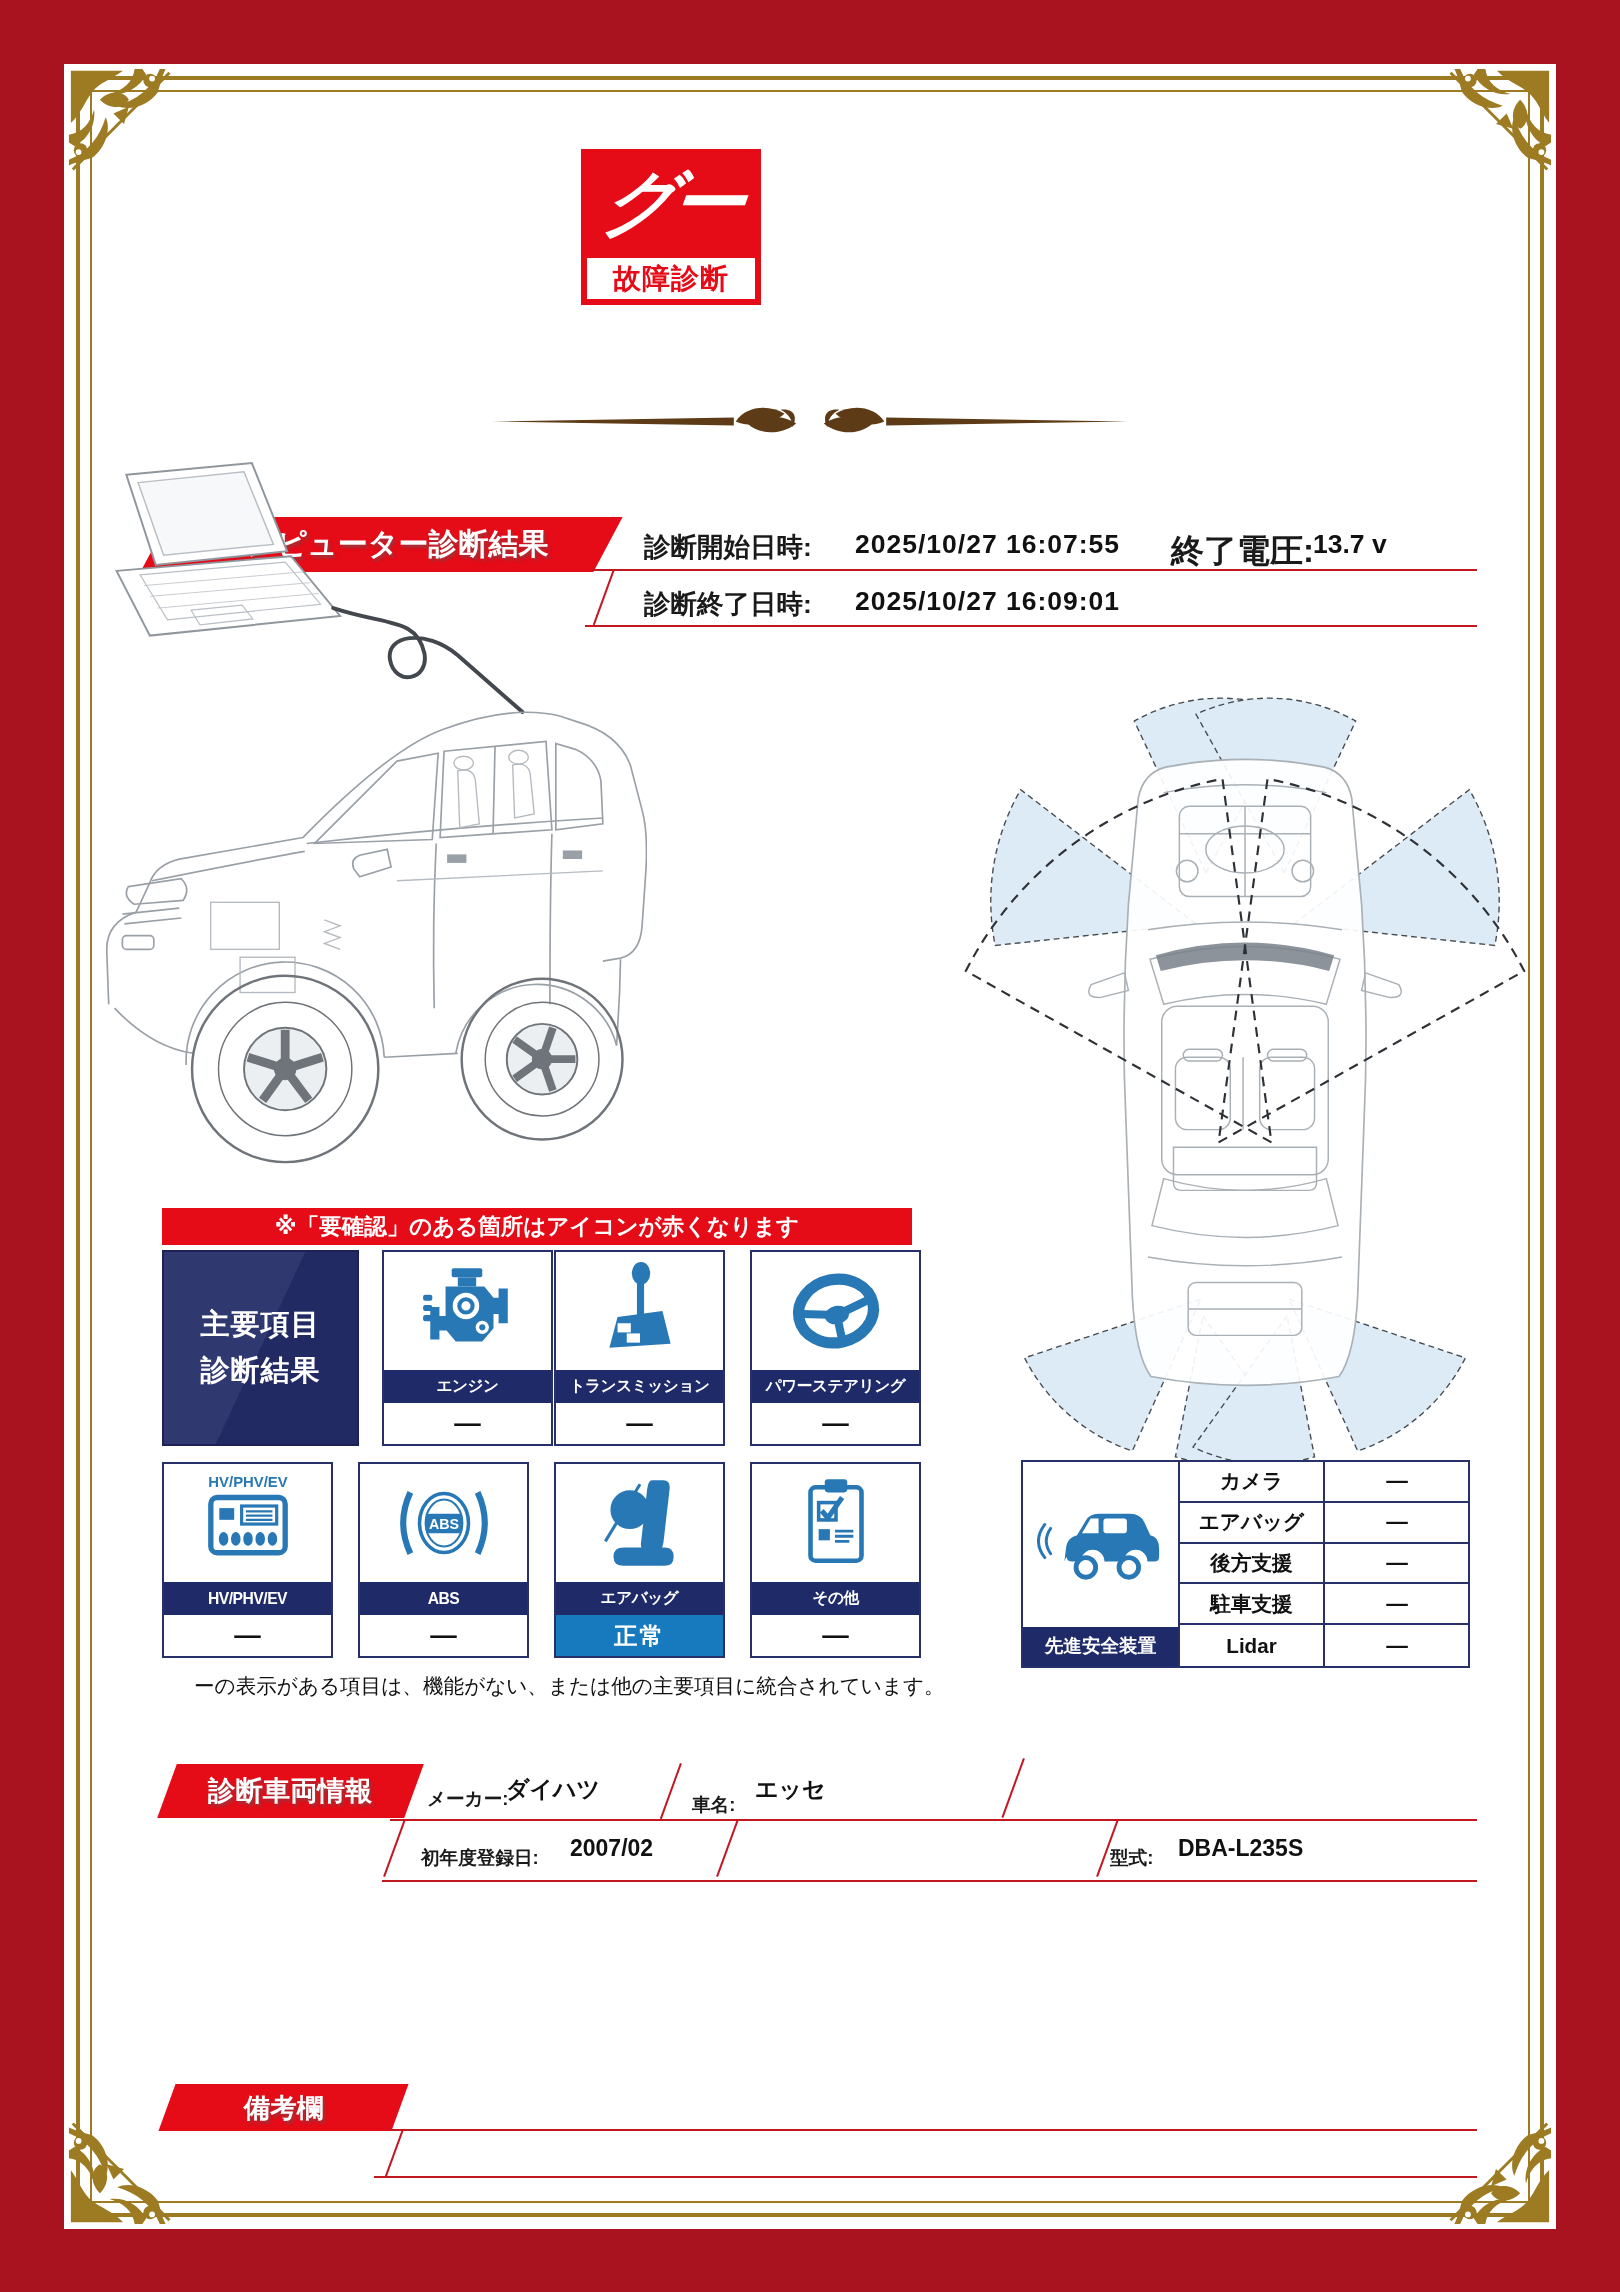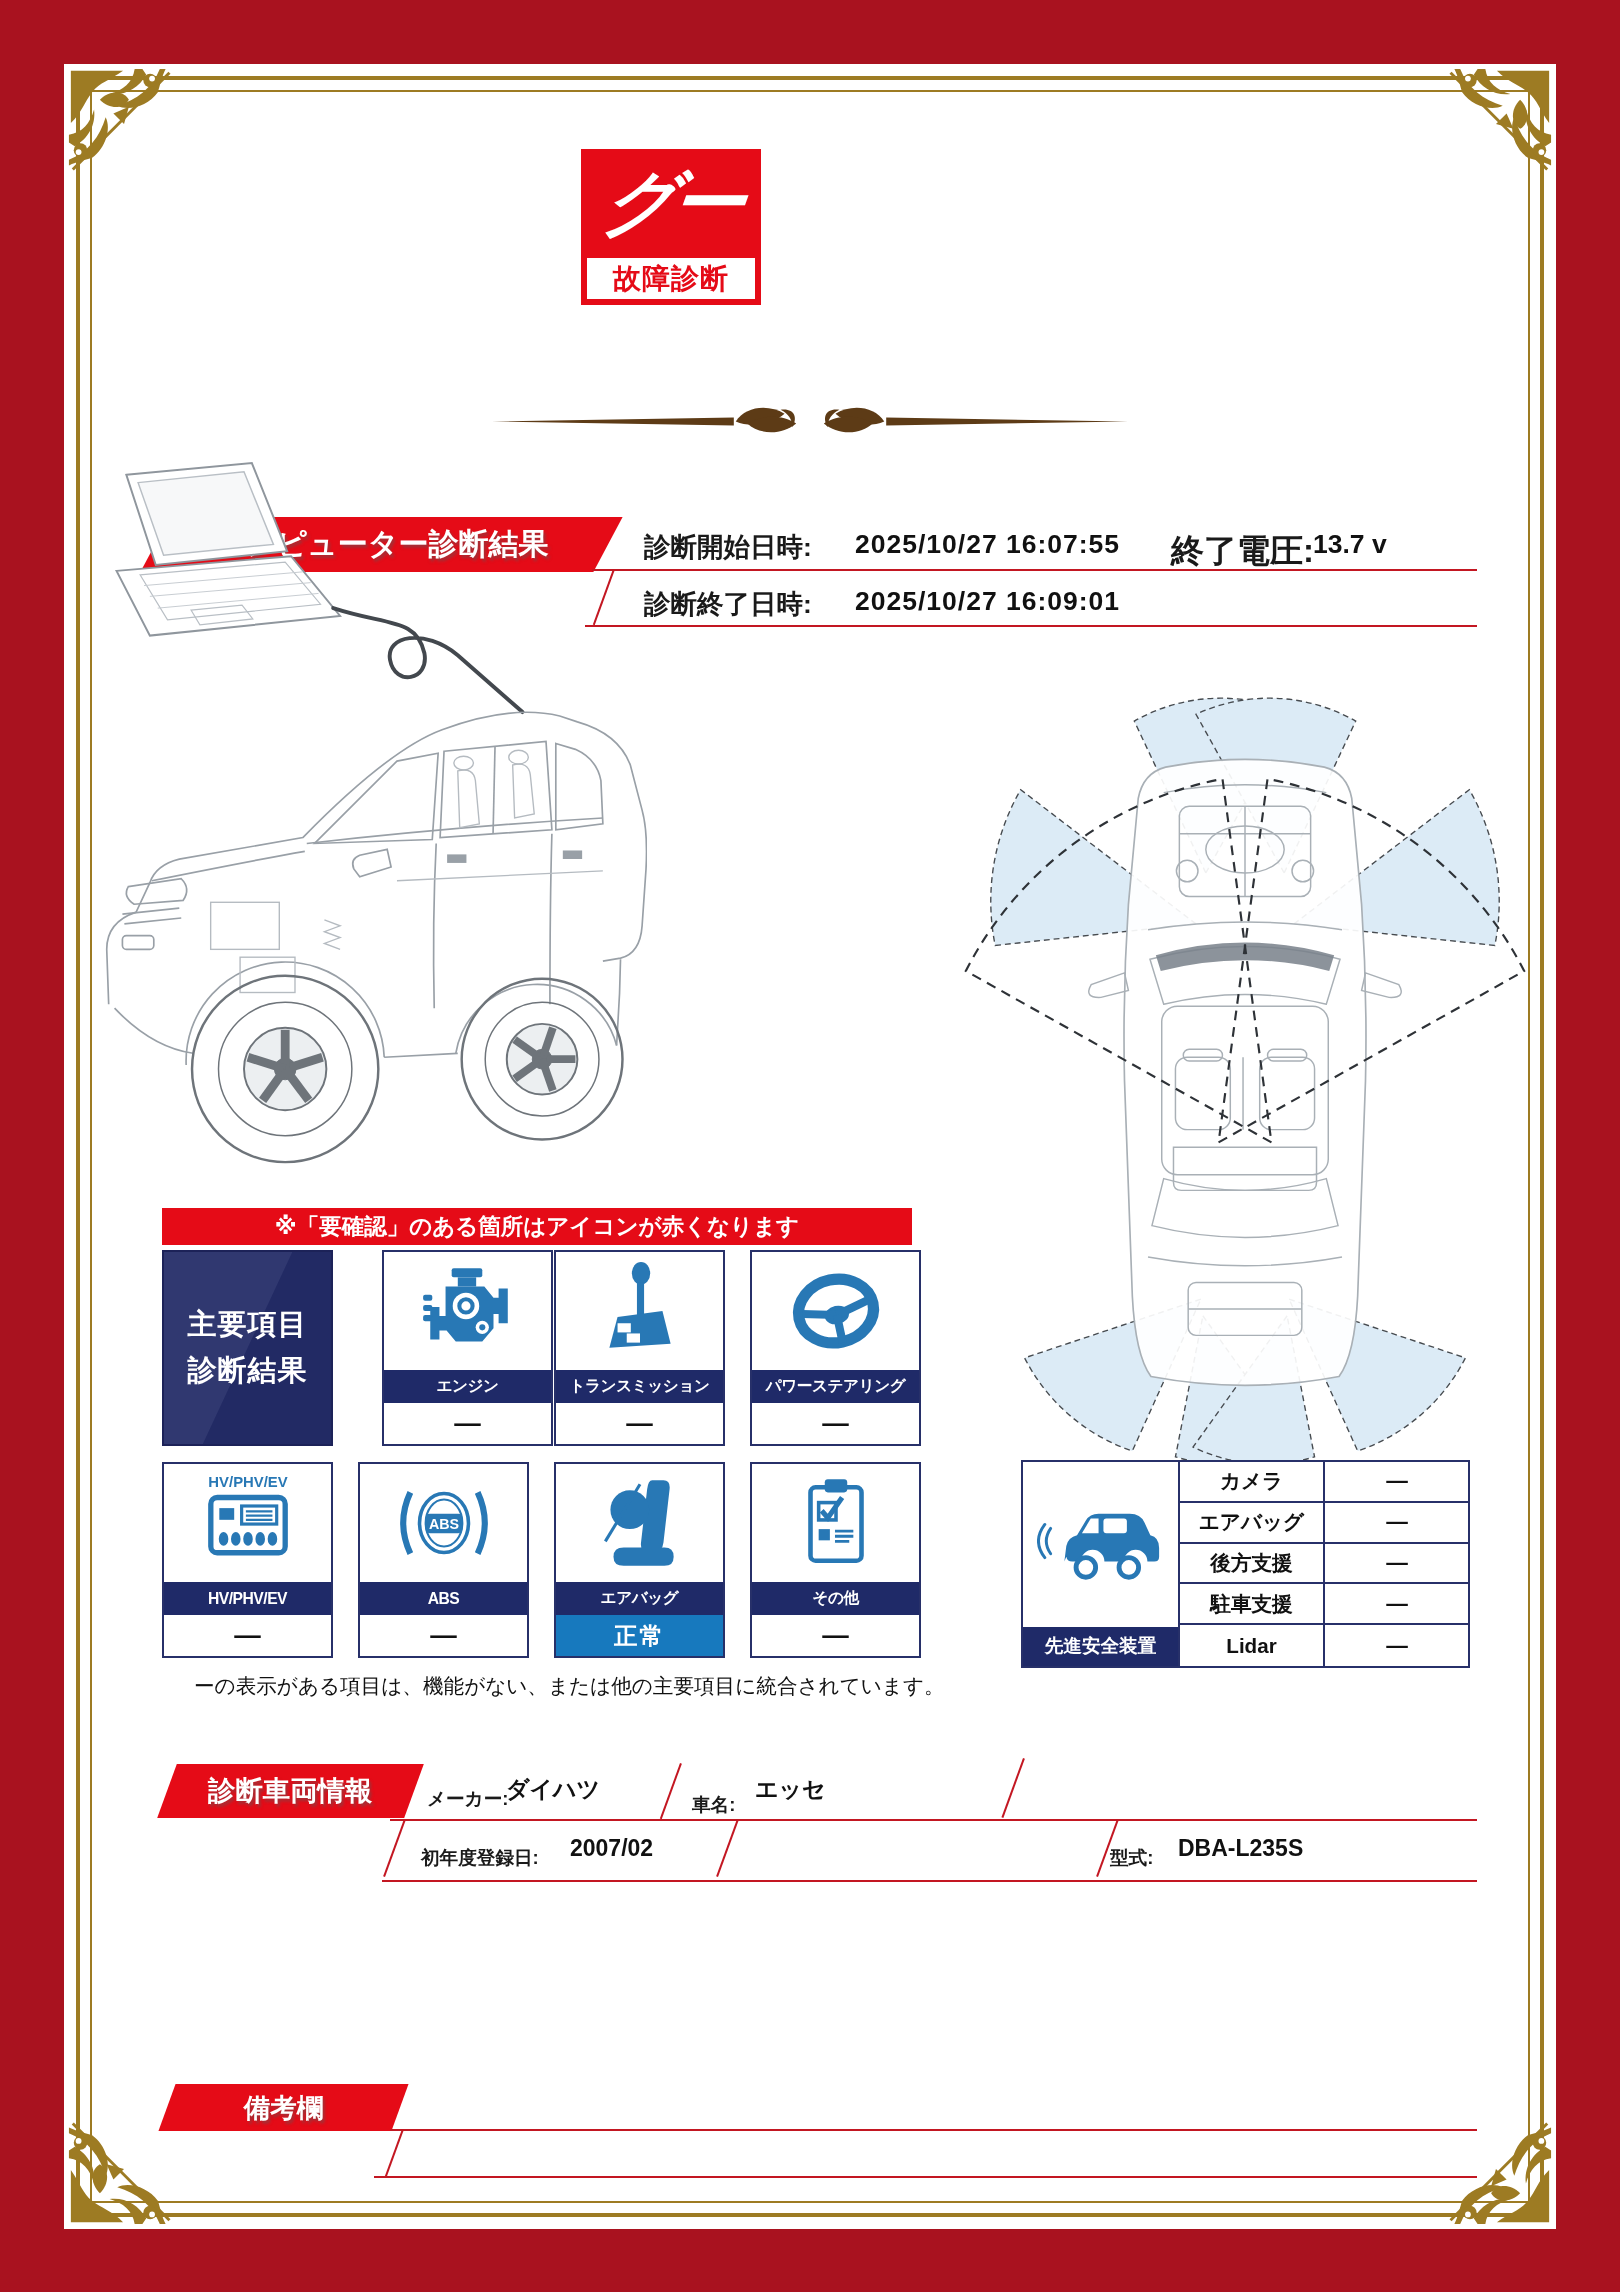--- a/index.html
+++ b/index.html
@@ -41,21 +41,21 @@
   .notice { position:absolute; left:162px; top:1208px; width:750px; height:37px; background:#e50b17;
             display:flex; align-items:center; justify-content:center; color:#fff; font-size:22.5px; font-weight:bold; white-space:nowrap; }
 
   .gbox { position:absolute; width:171px; height:196px; border:2px solid #273069; background:#fff; box-sizing:border-box;
           display:flex; flex-direction:column; }
   .gbox .icon-area { flex:1 1 auto; display:flex; align-items:center; justify-content:center; overflow:hidden; }
   .gbox .glabel { height:33px; background:#1f2a68; color:#fff; display:flex; align-items:center; justify-content:center;
                   font-size:15.7px; font-weight:bold; letter-spacing:-0.5px; white-space:nowrap; }
   .gbox .gvalue { height:41px; display:flex; align-items:center; justify-content:center; font-size:26.5px; font-weight:bold; color:#111; }
   .gbox .gvalue.normal { background:#1779be; color:#fff; font-size:23.5px; letter-spacing:2px; }
-  .gheader { position:absolute; width:171px; height:196px; box-sizing:border-box; border:2px solid #1c2258;
+  .gheader { position:absolute; width:197px; height:196px; box-sizing:border-box; border:2px solid #1c2258;
              background:linear-gradient(295deg,#222a64 0%,#222a64 49.8%,#303870 50.2%,#303870 100%);
              display:flex; flex-direction:column; align-items:center; justify-content:center; gap:5.9px; }
   .gheader div { color:#fff; font-size:29px; font-weight:bold; letter-spacing:1px; }
   .gfoot { position:absolute; left:162px; top:1672px; font-size:20.6px; color:#111; white-space:nowrap;margin-left:32px; }
 
   .stable { position:absolute; left:1021px; top:1460px; width:449px; height:208px; border:2.9px solid #273069; box-sizing:border-box;
             display:grid; grid-template-columns:157px 145px 144px; grid-template-rows:repeat(5,1fr); background:#fff; }
   .stable .carcell { grid-row:1/6; grid-column:1; border-right:2px solid #273069; display:flex; flex-direction:column; }
   .stable .carcell .car-art { flex:1 1 auto; display:flex; align-items:center; justify-content:center; }
   .stable .carcell .carlabel { height:39px; background:#1f2a68; color:#fff; display:flex; align-items:center; justify-content:center;

